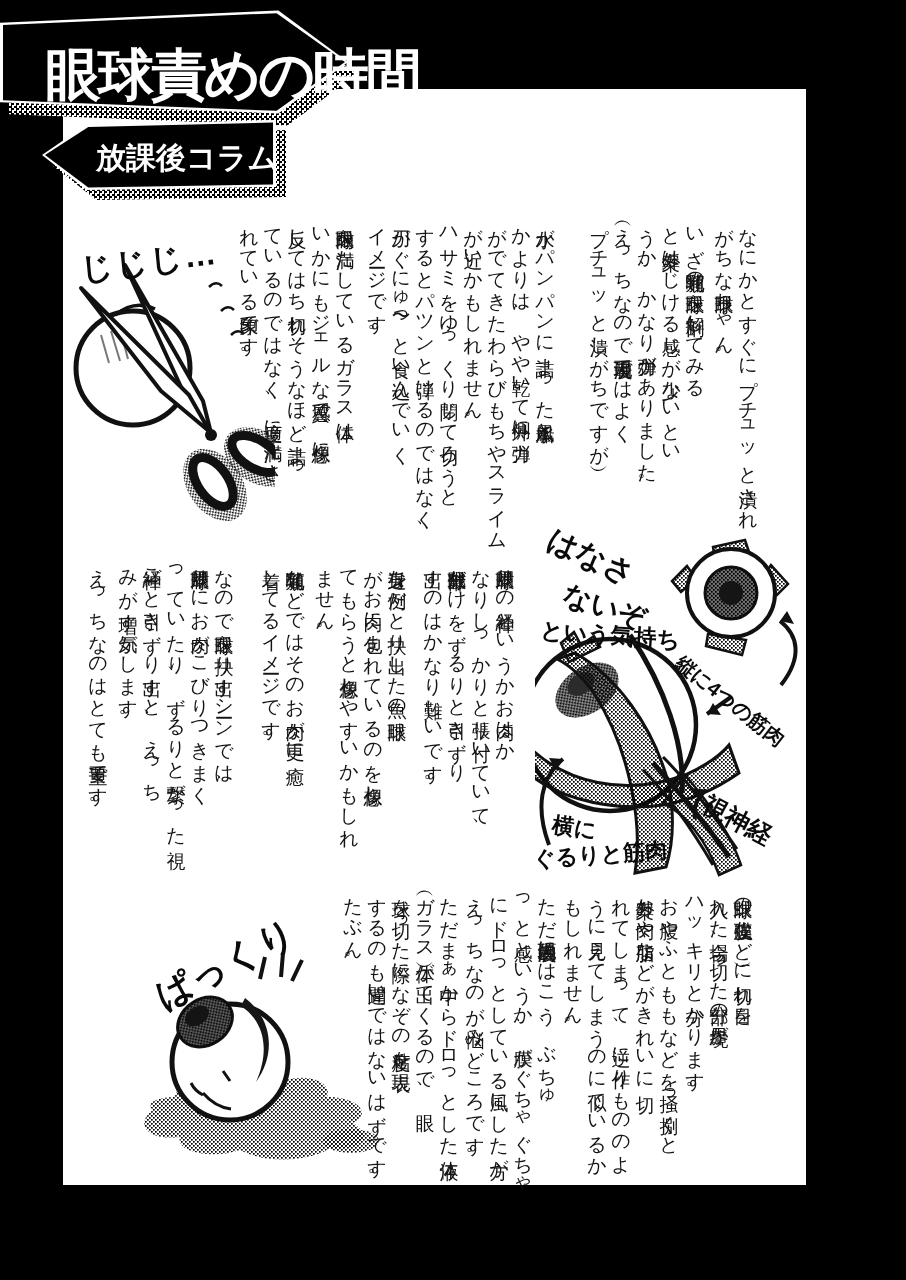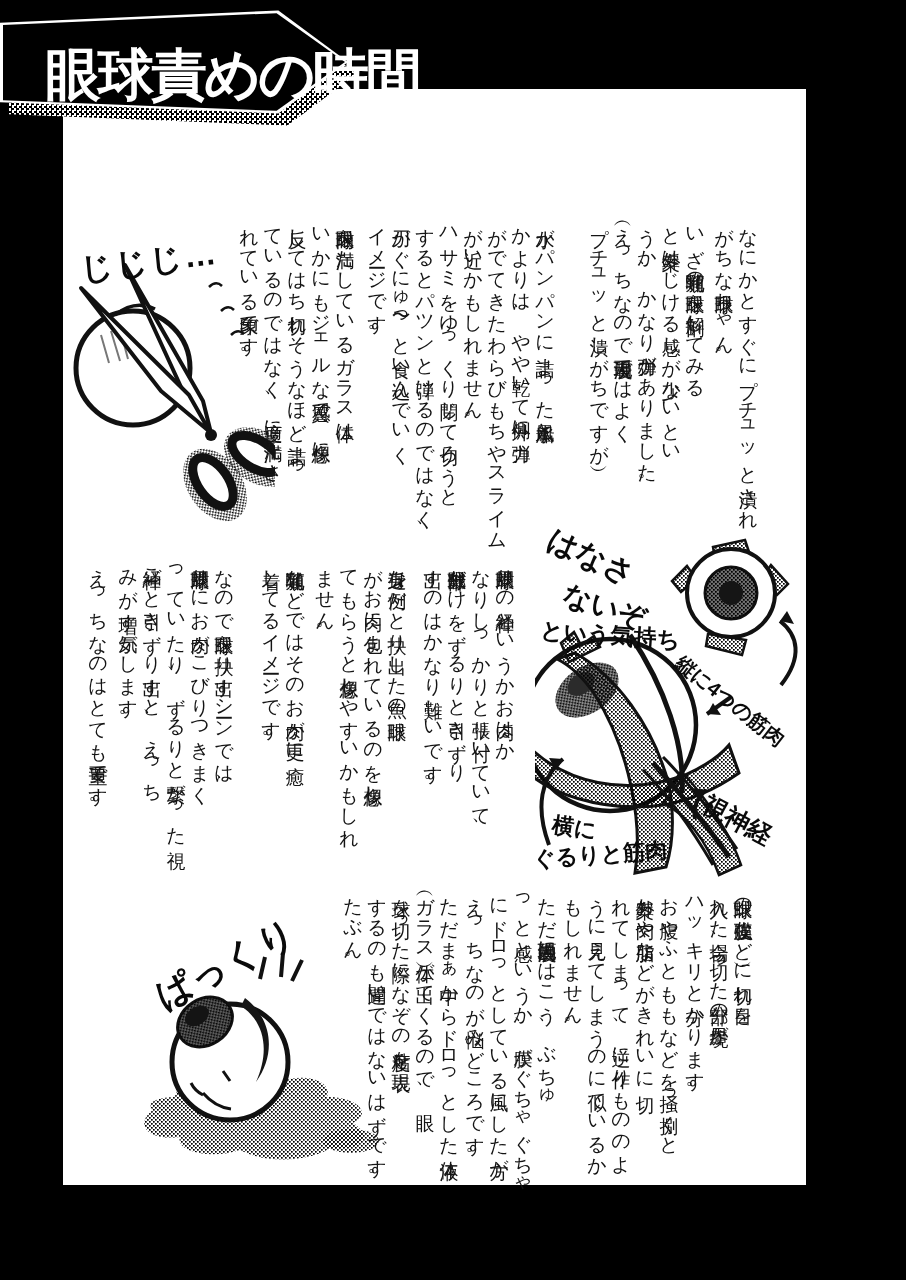--- a/index.html
+++ b/index.html
@@ -77,20 +77,26 @@
 
   <div id="paper"></div>
 
   <div class="banner b1">
     <div class="layer shadow checker"></div>
     <div class="layer outline"></div>
     <div class="layer bodyfill"></div>
     <div class="txt">眼球責めの時間</div>
   </div>
 
+  <div class="banner b2">
+    <div class="layer shadow checker"></div>
+    <div class="layer outline"></div>
+    <div class="layer bodyfill"></div>
+    <div class="txt">放課後コラム</div>
+  </div>
 
   <svg id="illo-scissors" width="212" height="300" viewBox="0 0 212 300">
     <defs>
       <pattern id="chkA" width="4" height="4" patternUnits="userSpaceOnUse">
         <rect x="0" y="0" width="1.7" height="1.7" fill="#000"></rect>
         <rect x="2" y="2" width="1.7" height="1.7" fill="#000"></rect>
       </pattern>
     </defs>
 
     <circle cx="70" cy="133" r="57" fill="#fff" stroke="#111" stroke-width="5"></circle>

